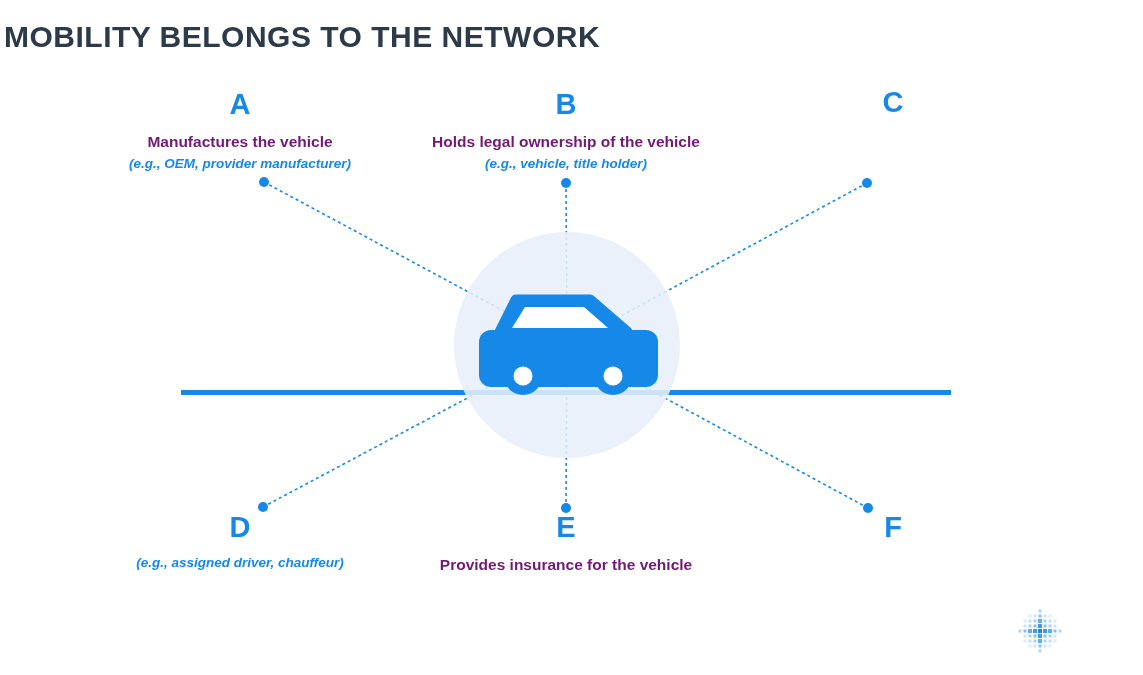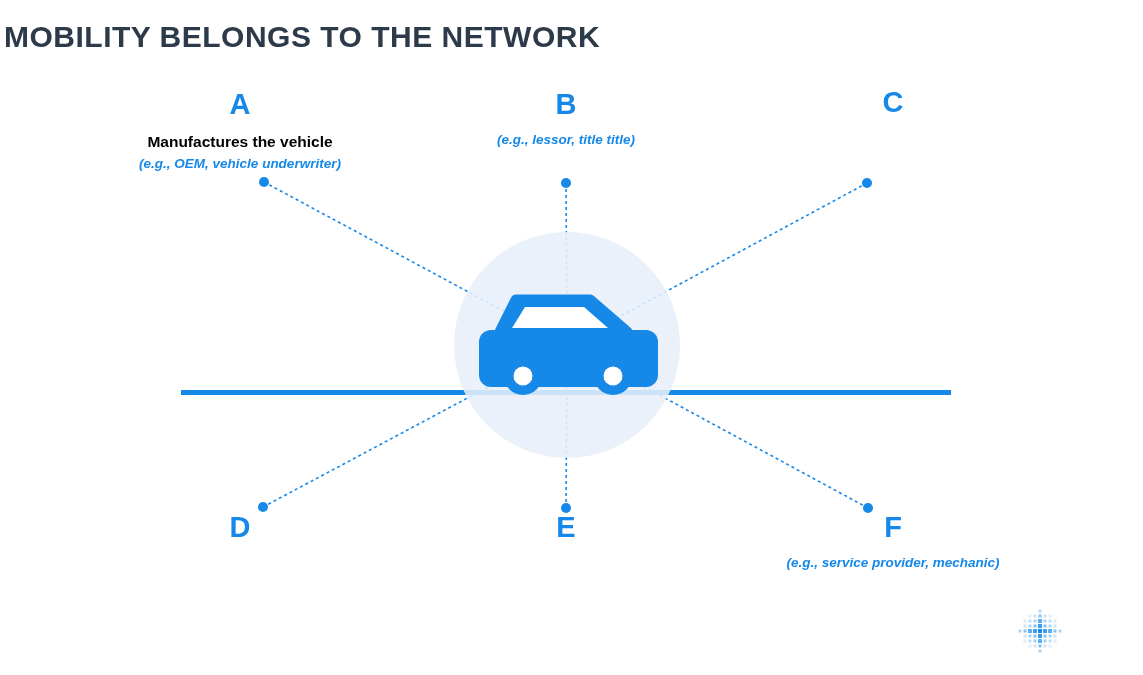--- a/index.html
+++ b/index.html
@@ -18,21 +18,21 @@
   }
   .node{
     position:absolute;
     text-align:center;
   }
   .node .letter{
     font-size:29px;font-weight:800;color:#1588e8;
     line-height:1;margin-bottom:13px;
   }
   .node .role{
-    font-size:15.5px;font-weight:700;color:#000000;
+    font-size:15.5px;font-weight:700;color:#701a75;
     line-height:1.25;
   }
   .node .example{
     font-size:13.5px;font-weight:700;font-style:italic;color:#1588e8;
     line-height:1.25;margin-top:5px;
   }
   .node-a{left:70px;top:90px;width:340px;}
   .node-b{left:386px;top:90px;width:360px;}
   .node-c{left:723px;top:88px;width:340px;}
   .node-d{left:70px;top:513px;width:340px;}
@@ -79,43 +79,45 @@
       <circle cx="523" cy="376" r="19" fill="#1588e8"></circle>
       <circle cx="523" cy="376" r="9.5" fill="#ffffff"></circle>
       <circle cx="613" cy="376" r="19" fill="#1588e8"></circle>
       <circle cx="613" cy="376" r="9.5" fill="#ffffff"></circle>
     </g>
   </svg>
 
   <div class="node node-a">
     <div class="letter">A</div>
     <div class="role">Manufactures the vehicle</div>
-    <div class="example">(e.g., OEM, vehicle underwriter)</div>
+    <div class="example">(e.g., OEM, provider manufacturer)</div>
   </div>
 
   <div class="node node-b">
     <div class="letter">B</div>
-    <div class="example">(e.g., lessor, title title)</div>
+    <div class="role">Holds legal ownership of the vehicle</div>
+    <div class="example">(e.g., vehicle, title holder)</div>
   </div>
 
   <div class="node node-c">
     <div class="letter">C</div>
   </div>
 
   <div class="node node-d">
     <div class="letter">D</div>
+    <div class="example">(e.g., assigned driver, chauffeur)</div>
   </div>
 
   <div class="node node-e">
     <div class="letter">E</div>
+    <div class="role">Provides insurance for the vehicle</div>
   </div>
 
   <div class="node node-f">
     <div class="letter">F</div>
-    <div class="example">(e.g., service provider, mechanic)</div>
   </div>
 
   <svg class="logo-svg" width="46" height="46" viewBox="0 0 46 46" id="dot-logo">
       <rect x="1.5" y="21.5" width="3" height="3" fill="#1588e8" fill-opacity="0.35"></rect>
       <rect x="6.5" y="11.5" width="3" height="3" fill="#1588e8" fill-opacity="0.14"></rect>
       <rect x="6.5" y="16.5" width="3" height="3" fill="#1588e8" fill-opacity="0.22"></rect>
       <rect x="6.5" y="21.5" width="3" height="3" fill="#1588e8" fill-opacity="0.52"></rect>
       <rect x="6.5" y="26.5" width="3" height="3" fill="#1588e8" fill-opacity="0.22"></rect>
       <rect x="6.5" y="31.5" width="3" height="3" fill="#1588e8" fill-opacity="0.14"></rect>
       <rect x="11.5" y="6.5" width="3" height="3" fill="#1588e8" fill-opacity="0.14"></rect>

